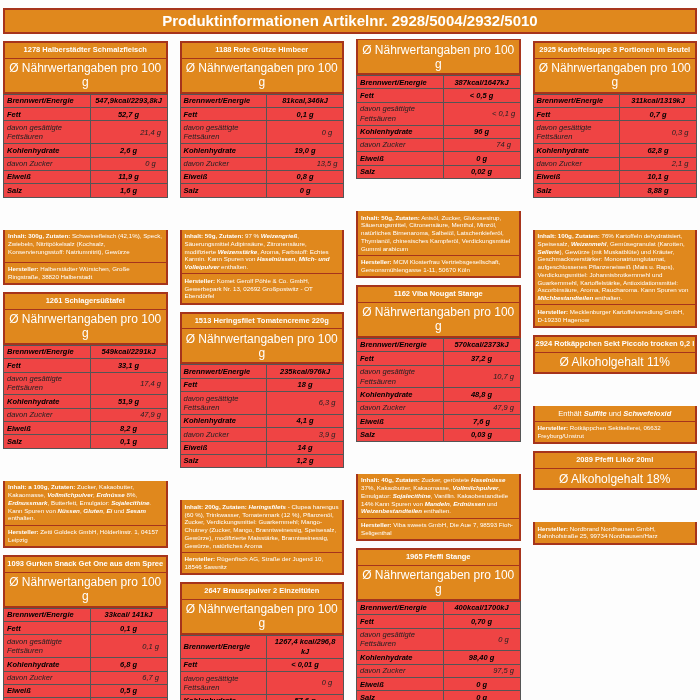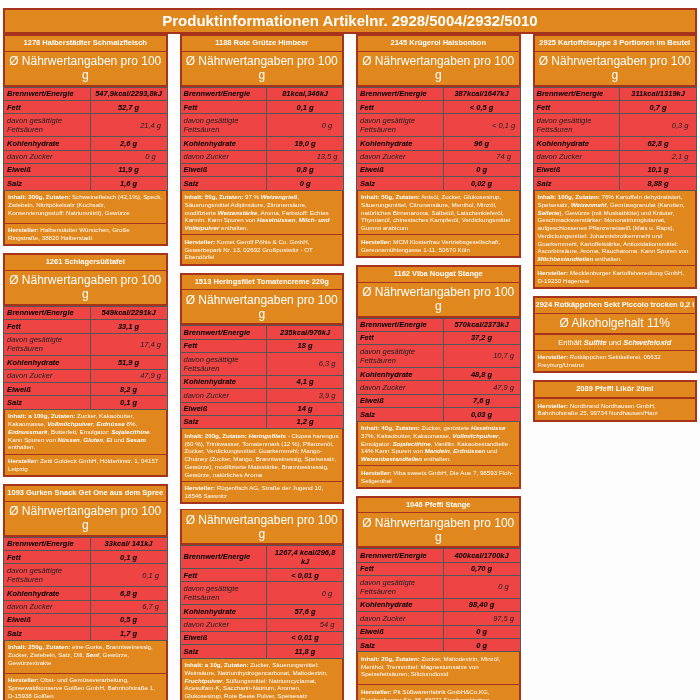--- a/index.html
+++ b/index.html
@@ -12,21 +12,21 @@
   body{
     width:700px;height:700px;background:#fdfdfd;
     font-family:"Liberation Sans","DejaVu Sans",sans-serif;
     overflow:hidden;
   }
   .page{padding:8px 3px 0 3px;width:700px;}
   .main-header{
     background:var(--orange);
     border:2px solid var(--border);
     color:#fff;font-weight:bold;font-size:15px;line-height:1.2;
-    text-align:center;padding:2px 12px;
+    text-align:center;padding:2px 12px;margin-bottom:7px;
   }
   .columns{display:flex;gap:12px;align-items:flex-start;}
   .column{flex:1;display:flex;flex-direction:column;gap:7px;min-width:0;}
   .card{width:100%;}
   .card-title{
     background:var(--orange);border:2px solid var(--border);
     color:#fff;font-weight:bold;font-size:7.5px;line-height:1.15;
     text-align:center;padding:3px 1px;
     white-space:nowrap;overflow:hidden;
   }
@@ -45,20 +45,21 @@
     font-size:7.5px;line-height:1.25;color:#000;
     padding:1.5px 3px;vertical-align:middle;
   }
   td.lbl{font-weight:bold;width:53%;}
   td.val{text-align:center;font-weight:bold;width:47%;}
   tr.sub td.lbl{font-weight:normal;color:#222;}
   tr.sub td.val{font-weight:normal;color:#222;padding-left:47px;}
   .obox{
     background:var(--orange);border:2px solid var(--border);border-top:none;
     color:#fff;
+    margin-top:32px;
   }
   .obox-sec{
     font-size:6.2px;line-height:1.25;padding:2.5px 3px;
   }
   .obox-sec + .obox-sec{border-top:1px solid var(--border);}
   .card.full .obox-sec.inhalt-sec{min-height:32px;}
   .card.full .obox-sec.herst-sec{min-height:17px;}
   .obox-sec.note-sec{font-size:7.5px;text-align:center;padding:3px 2px;}
   .obox-sec b{font-weight:bold;}
 </style>
@@ -265,20 +266,21 @@
                 <td class="val">1,2 g</td>
               </tr>
             </tbody>
           </table>
           <div class="obox">
             <div class="obox-sec inhalt-sec"><b>Inhalt: 200g, Zutaten:</b> <b><i>Heringsfilets</i></b> - Clupea harengus (60 %), Trinkwasser, Tomatenmark (12 %), Pflanzenöl, Zucker, Verdickungsmittel: Guarkernmehl; Mango-Chutney (Zucker, Mango, Branntweinessig, Speisesalz, Gewürze), modifizierte Maisstärke, Branntweinessig, Gewürze, natürliches Aroma</div>
             <div class="obox-sec herst-sec"><b>Hersteller:</b> Rügenfisch AG, Straße der Jugend 10, 18546 Sassnitz</div>
           </div>
         </div>
         <div class="card full">
+          <div class="card-title">2647 Brausepulver 2 Einzeltüten</div>
           <div class="card-subheader">Ø Nährwertangaben pro 100 g</div>
           <table class="ntable">
             <tbody>
               <tr class="nrow">
                 <td class="lbl">Brennwert/Energie</td>
                 <td class="val">1267,4 kcal/296,8 kJ</td>
               </tr>
               <tr class="nrow">
                 <td class="lbl">Fett</td>
                 <td class="val">&lt; 0,01 g</td>
@@ -306,21 +308,20 @@
             </tbody>
           </table>
           <div class="obox">
             <div class="obox-sec inhalt-sec"><b>Inhalt: a 10g, Zutaten:</b> Zucker, Säuerungsmittel: Weinsäure, Natriumhydrogencarbonat, Maltodextrin, <b><i>Fruchtpulver</i></b>, Süßungsmittel: Natriumcyclamat, Acesulfam-K, Saccharin-Natrium, Aromen, Glukosesirup, Rote Beete Pulver, Speisesalz</div>
             <div class="obox-sec herst-sec"><b>Hersteller:</b> TOP Sweets GmbH, Niederlassung Erfurt, 99091 Erfurt</div>
           </div>
         </div>
       </div>
       <div class="column">
         <div class="card full">
-          <div class="card-title">2145 Krügerol Halsbonbon</div>
           <div class="card-subheader">Ø Nährwertangaben pro 100 g</div>
           <table class="ntable">
             <tbody>
               <tr class="nrow">
                 <td class="lbl">Brennwert/Energie</td>
                 <td class="val">387kcal/1647kJ</td>
               </tr>
               <tr class="nrow">
                 <td class="lbl">Fett</td>
                 <td class="val">&lt; 0,5 g</td>
@@ -386,21 +387,21 @@
                 <td class="val">0,03 g</td>
               </tr>
             </tbody>
           </table>
           <div class="obox">
             <div class="obox-sec inhalt-sec"><b>Inhalt: 40g, Zutaten:</b> Zucker, geröstete <b><i>Haselnüsse</i></b> 37%, Kakaobutter, Kakaomasse, <b><i>Vollmilchpulver</i></b>, Emulgator: <b><i>Sojalecithine</i></b>, Vanillin. Kakaobestandteile 14% Kann Spuren von <b><i>Mandeln</i></b>, <b><i>Erdnüssen</i></b> und <b><i>Weizenbestandteilen</i></b> enthalten.</div>
             <div class="obox-sec herst-sec"><b>Hersteller:</b> Viba sweets GmbH, Die Aue 7, 98593 Floh-Seligenthal</div>
           </div>
         </div>
         <div class="card full">
-          <div class="card-title">1046 Pfeffi Stange</div>
+          <div class="card-title">1965 Pfeffi Stange</div>
           <div class="card-subheader">Ø Nährwertangaben pro 100 g</div>
           <table class="ntable">
             <tbody>
               <tr class="nrow">
                 <td class="lbl">Brennwert/Energie</td>
                 <td class="val">400kcal/1700kJ</td>
               </tr>
               <tr class="nrow">
                 <td class="lbl">Fett</td>
                 <td class="val">0,70 g</td>
@@ -477,19 +478,20 @@
         <div class="card simple">
           <div class="card-title">2924 Rotkäppchen Sekt Piccolo trocken 0,2 l</div>
           <div class="card-subheader">Ø Alkoholgehalt 11%</div>
           <div class="obox">
             <div class="obox-sec note-sec">Enthält <b><i>Sulfite</i></b> und <b><i>Schwefeloxid</i></b></div>
             <div class="obox-sec herst-sec"><b>Hersteller:</b> Rotkäppchen Sektkellerei, 06632 Freyburg/Unstrut</div>
           </div>
         </div>
         <div class="card simple">
           <div class="card-title">2089 Pfeffi Likör 20ml</div>
+          <div class="card-subheader">Ø Alkoholgehalt 18%</div>
           <div class="obox">
             <div class="obox-sec herst-sec"><b>Hersteller:</b> Nordbrand Nordhausen GmbH, Bahnhofstraße 25, 99734 Nordhausen/Harz</div>
           </div>
         </div>
       </div>
     </div>
 </div>
 
 </body></html>

